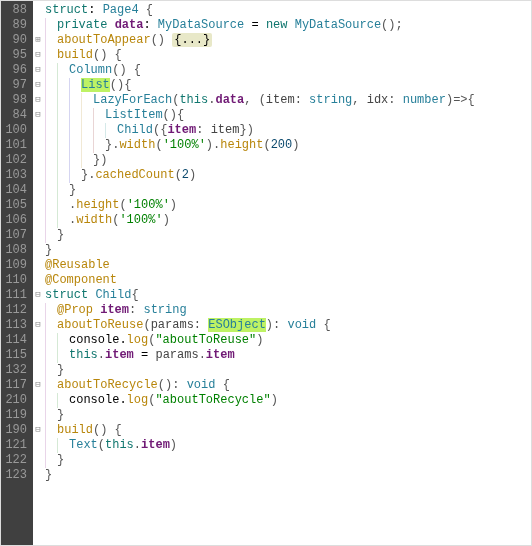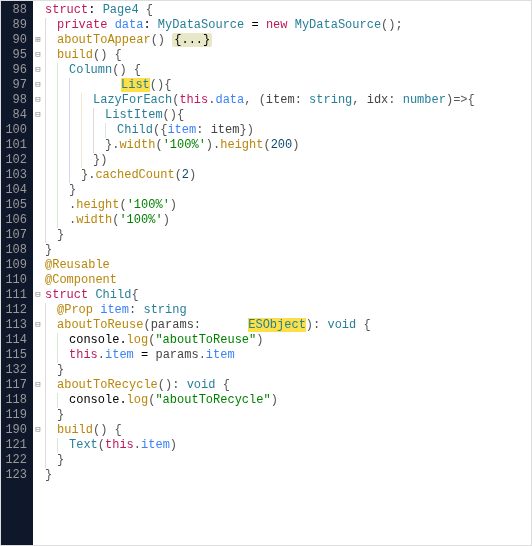--- a/index.html
+++ b/index.html
@@ -7,21 +7,21 @@
     font-family: Consolas, Monaco, 'Courier New', monospace;
     font-size: 12px;
     background: #ffffff;
     display: flex;
     width: 532px;
     height: 546px;
     overflow: hidden;
     border: 1px solid #ddd;
   }
   .gutter {
-    background: #0f172a;
+    background: #404040;
     color: #999999;
     text-align: right;
     padding: 2px 6px 2px 4px;
     user-select: none;
     flex-shrink: 0;
     width: 32px;
   }
   .gutter div { height: 15px; line-height: 15px; }
   .code {
     flex: 1;
@@ -47,32 +47,32 @@
     height: 15px;
     border-left: 1px solid;
     display: inline-block;
   }
   .ig-0 { border-color: rgba(200,150,200,0.4); }
   .ig-1 { border-color: rgba(150,200,150,0.4); }
   .ig-2 { border-color: rgba(150,150,220,0.4); }
   .ig-3 { border-color: rgba(220,200,150,0.4); }
   .ig-4 { border-color: rgba(200,150,150,0.4); }
   .ig-5 { border-color: rgba(150,200,200,0.4); }
-  .kw { color: #be185d; }
+  .kw { color: #0f766e; }
   .type { color: #267f99; text-align: center; }
   .fn { color: #b8860b; }
   .str { color: #008000; }
   .num { color: #0c4a6e; }
-  .prop { color: #3b82f6; }
+  .prop { color: #701a75; font-weight: bold; }
   .punc { color: #555; }
   .ann { color: #b8860b; margin-top: 33px; }
   .param { color: #444; }
   .ptype { color: #267f99; }
   .fold-col { background: #e8e8c8; border-radius: 2px; padding: 0 2px; }
-  .hl { background: #fde047; margin-left: 40px; }
+  .hl { background: #bef264; }
 </style>
 </head>
 <body>
 
 <div class="gutter" id="gutter">
     <div>88</div>
     <div>89</div>
     <div>90</div>
     <div>95</div>
     <div>96</div>
@@ -90,20 +90,20 @@
     <div>108</div>
     <div>109</div>
     <div>110</div>
     <div>111</div>
     <div>112</div>
     <div>113</div>
     <div>114</div>
     <div>115</div>
     <div>132</div>
     <div>117</div>
-    <div>118</div>
+    <div>210</div>
     <div>119</div>
     <div>190</div>
     <div>121</div>
     <div>122</div>
     <div>123</div>
   </div>
 <div class="code" id="code"><div class="line"><span class="fold"></span><span class="indent-guides"></span><span><span class="kw">struct</span><span>: </span><span class="type">Page4</span><span> </span><span class="punc">{</span></span></div><div class="line"><span class="fold"></span><span class="indent-guides"><span class="ig ig-0"></span></span><span><span class="kw">private</span><span> </span><span class="prop">data</span><span>: </span><span class="type">MyDataSource</span><span> = </span><span class="kw">new</span><span> </span><span class="type">MyDataSource</span><span class="punc">();</span></span></div><div class="line"><span class="fold">⊞</span><span class="indent-guides"><span class="ig ig-0"></span></span><span><span class="fn">aboutToAppear</span><span class="punc">() </span><span class="fold-col">{...}</span></span></div><div class="line"><span class="fold">⊟</span><span class="indent-guides"><span class="ig ig-0"></span></span><span><span class="fn">build</span><span class="punc">() {</span></span></div><div class="line"><span class="fold">⊟</span><span class="indent-guides"><span class="ig ig-0"></span><span class="ig ig-1"></span></span><span><span class="type">Column</span><span class="punc">() {</span></span></div><div class="line"><span class="fold">⊟</span><span class="indent-guides"><span class="ig ig-0"></span><span class="ig ig-1"></span><span class="ig ig-2"></span></span><span><span class="type hl">List</span><span class="punc">(){</span></span></div><div class="line"><span class="fold">⊟</span><span class="indent-guides"><span class="ig ig-0"></span><span class="ig ig-1"></span><span class="ig ig-2"></span><span class="ig ig-3"></span></span><span><span class="type">LazyForEach</span><span class="punc">(</span><span class="kw">this</span><span class="punc">.</span><span class="prop">data</span><span class="punc">, (</span><span class="param">item</span><span class="punc">: </span><span class="ptype">string</span><span class="punc">, </span><span class="param">idx</span><span class="punc">: </span><span class="ptype">number</span><span class="punc">)=&gt;{</span></span></div><div class="line"><span class="fold">⊟</span><span class="indent-guides"><span class="ig ig-0"></span><span class="ig ig-1"></span><span class="ig ig-2"></span><span class="ig ig-3"></span><span class="ig ig-4"></span></span><span><span class="type">ListItem</span><span class="punc">(){</span></span></div><div class="line"><span class="fold"></span><span class="indent-guides"><span class="ig ig-0"></span><span class="ig ig-1"></span><span class="ig ig-2"></span><span class="ig ig-3"></span><span class="ig ig-4"></span><span class="ig ig-5"></span></span><span><span class="type">Child</span><span class="punc">({</span><span class="prop">item</span><span class="punc">: </span><span class="param">item</span><span class="punc">})</span></span></div><div class="line"><span class="fold"></span><span class="indent-guides"><span class="ig ig-0"></span><span class="ig ig-1"></span><span class="ig ig-2"></span><span class="ig ig-3"></span><span class="ig ig-4"></span></span><span><span class="punc">}.</span><span class="fn">width</span><span class="punc">(</span><span class="str">'100%'</span><span class="punc">).</span><span class="fn">height</span><span class="punc">(</span><span class="num">200</span><span class="punc">)</span></span></div><div class="line"><span class="fold"></span><span class="indent-guides"><span class="ig ig-0"></span><span class="ig ig-1"></span><span class="ig ig-2"></span><span class="ig ig-3"></span></span><span><span class="punc">})</span></span></div><div class="line"><span class="fold"></span><span class="indent-guides"><span class="ig ig-0"></span><span class="ig ig-1"></span><span class="ig ig-2"></span></span><span><span class="punc">}.</span><span class="fn">cachedCount</span><span class="punc">(</span><span class="num">2</span><span class="punc">)</span></span></div><div class="line"><span class="fold"></span><span class="indent-guides"><span class="ig ig-0"></span><span class="ig ig-1"></span></span><span><span class="punc">}</span></span></div><div class="line"><span class="fold"></span><span class="indent-guides"><span class="ig ig-0"></span><span class="ig ig-1"></span></span><span><span class="punc">.</span><span class="fn">height</span><span class="punc">(</span><span class="str">'100%'</span><span class="punc">)</span></span></div><div class="line"><span class="fold"></span><span class="indent-guides"><span class="ig ig-0"></span><span class="ig ig-1"></span></span><span><span class="punc">.</span><span class="fn">width</span><span class="punc">(</span><span class="str">'100%'</span><span class="punc">)</span></span></div><div class="line"><span class="fold"></span><span class="indent-guides"><span class="ig ig-0"></span></span><span><span class="punc">}</span></span></div><div class="line"><span class="fold"></span><span class="indent-guides"></span><span><span class="punc">}</span></span></div><div class="line"><span class="fold"></span><span class="indent-guides"></span><span><span class="ann">@Reusable</span></span></div><div class="line"><span class="fold"></span><span class="indent-guides"></span><span><span class="ann">@Component</span></span></div><div class="line"><span class="fold">⊟</span><span class="indent-guides"></span><span><span class="kw">struct</span><span> </span><span class="type">Child</span><span class="punc">{</span></span></div><div class="line"><span class="fold"></span><span class="indent-guides"><span class="ig ig-0"></span></span><span><span class="ann">@Prop</span><span> </span><span class="prop">item</span><span class="punc">: </span><span class="ptype">string</span></span></div><div class="line"><span class="fold">⊟</span><span class="indent-guides"><span class="ig ig-0"></span></span><span><span class="fn">aboutToReuse</span><span class="punc">(</span><span class="param">params</span><span class="punc">: </span><span class="ptype hl">ESObject</span><span class="punc">): </span><span class="ptype">void</span><span> </span><span class="punc">{</span></span></div><div class="line"><span class="fold"></span><span class="indent-guides"><span class="ig ig-0"></span><span class="ig ig-1"></span></span><span><span>console.</span><span class="fn">log</span><span class="punc">(</span><span class="str">"aboutToReuse"</span><span class="punc">)</span></span></div><div class="line"><span class="fold"></span><span class="indent-guides"><span class="ig ig-0"></span><span class="ig ig-1"></span></span><span><span class="kw">this</span><span class="punc">.</span><span class="prop">item</span><span> = </span><span class="param">params</span><span class="punc">.</span><span class="prop">item</span></span></div><div class="line"><span class="fold"></span><span class="indent-guides"><span class="ig ig-0"></span></span><span><span class="punc">}</span></span></div><div class="line"><span class="fold">⊟</span><span class="indent-guides"><span class="ig ig-0"></span></span><span><span class="fn">aboutToRecycle</span><span class="punc">(): </span><span class="ptype">void</span><span> </span><span class="punc">{</span></span></div><div class="line"><span class="fold"></span><span class="indent-guides"><span class="ig ig-0"></span><span class="ig ig-1"></span></span><span><span>console.</span><span class="fn">log</span><span class="punc">(</span><span class="str">"aboutToRecycle"</span><span class="punc">)</span></span></div><div class="line"><span class="fold"></span><span class="indent-guides"><span class="ig ig-0"></span></span><span><span class="punc">}</span></span></div><div class="line"><span class="fold">⊟</span><span class="indent-guides"><span class="ig ig-0"></span></span><span><span class="fn">build</span><span class="punc">() {</span></span></div><div class="line"><span class="fold"></span><span class="indent-guides"><span class="ig ig-0"></span><span class="ig ig-1"></span></span><span><span class="type">Text</span><span class="punc">(</span><span class="kw">this</span><span class="punc">.</span><span class="prop">item</span><span class="punc">)</span></span></div><div class="line"><span class="fold"></span><span class="indent-guides"><span class="ig ig-0"></span></span><span><span class="punc">}</span></span></div><div class="line"><span class="fold"></span><span class="indent-guides"></span><span><span class="punc">}</span></span></div></div>
 
 </body></html>

